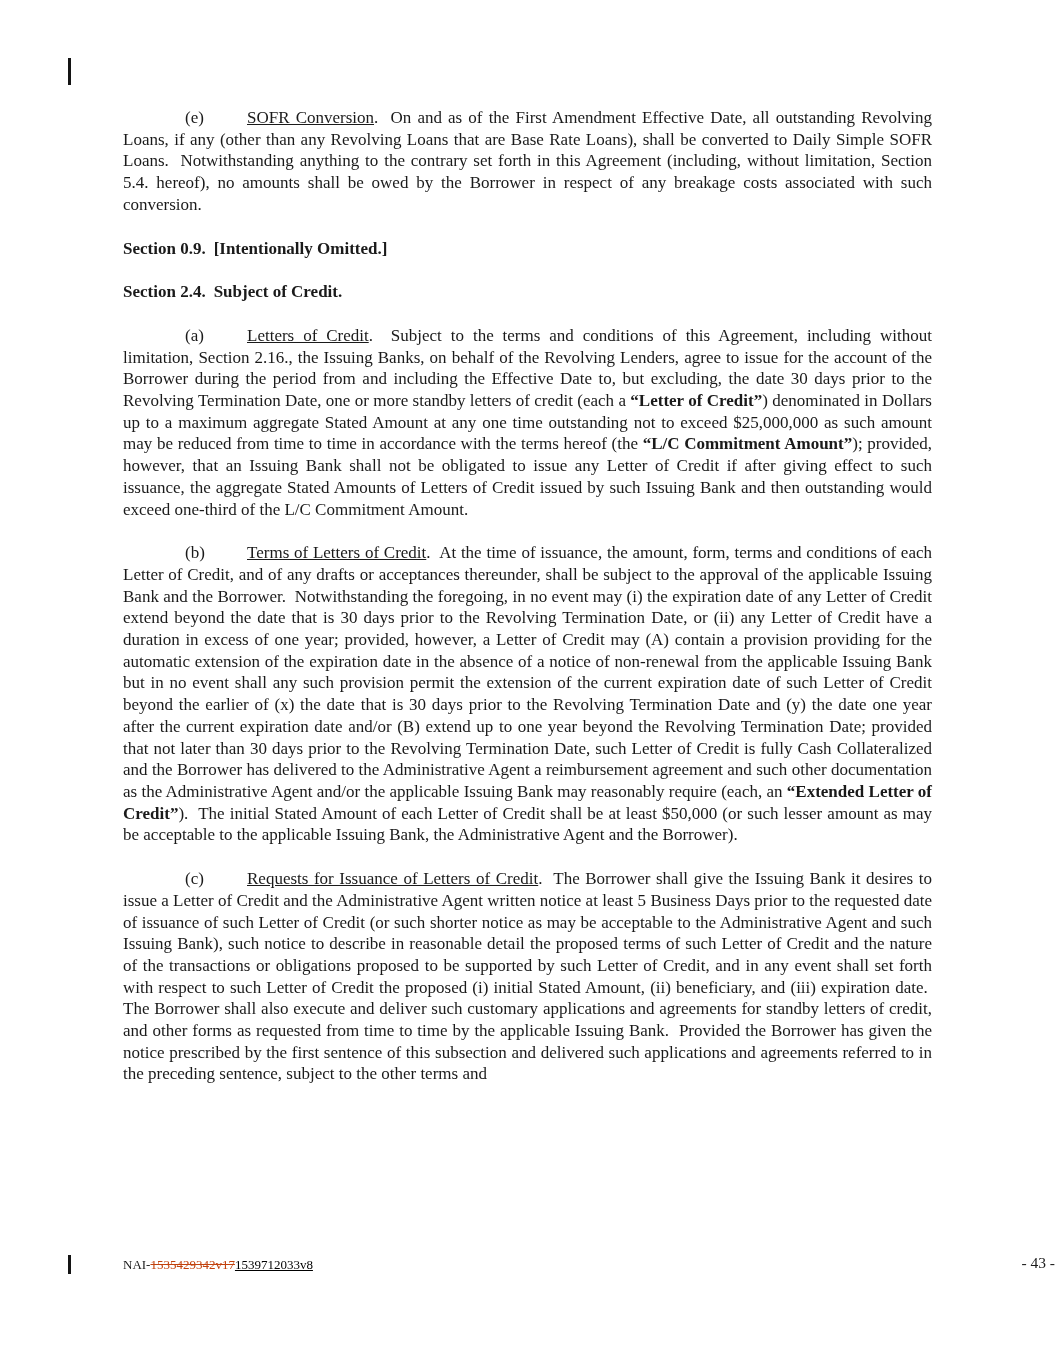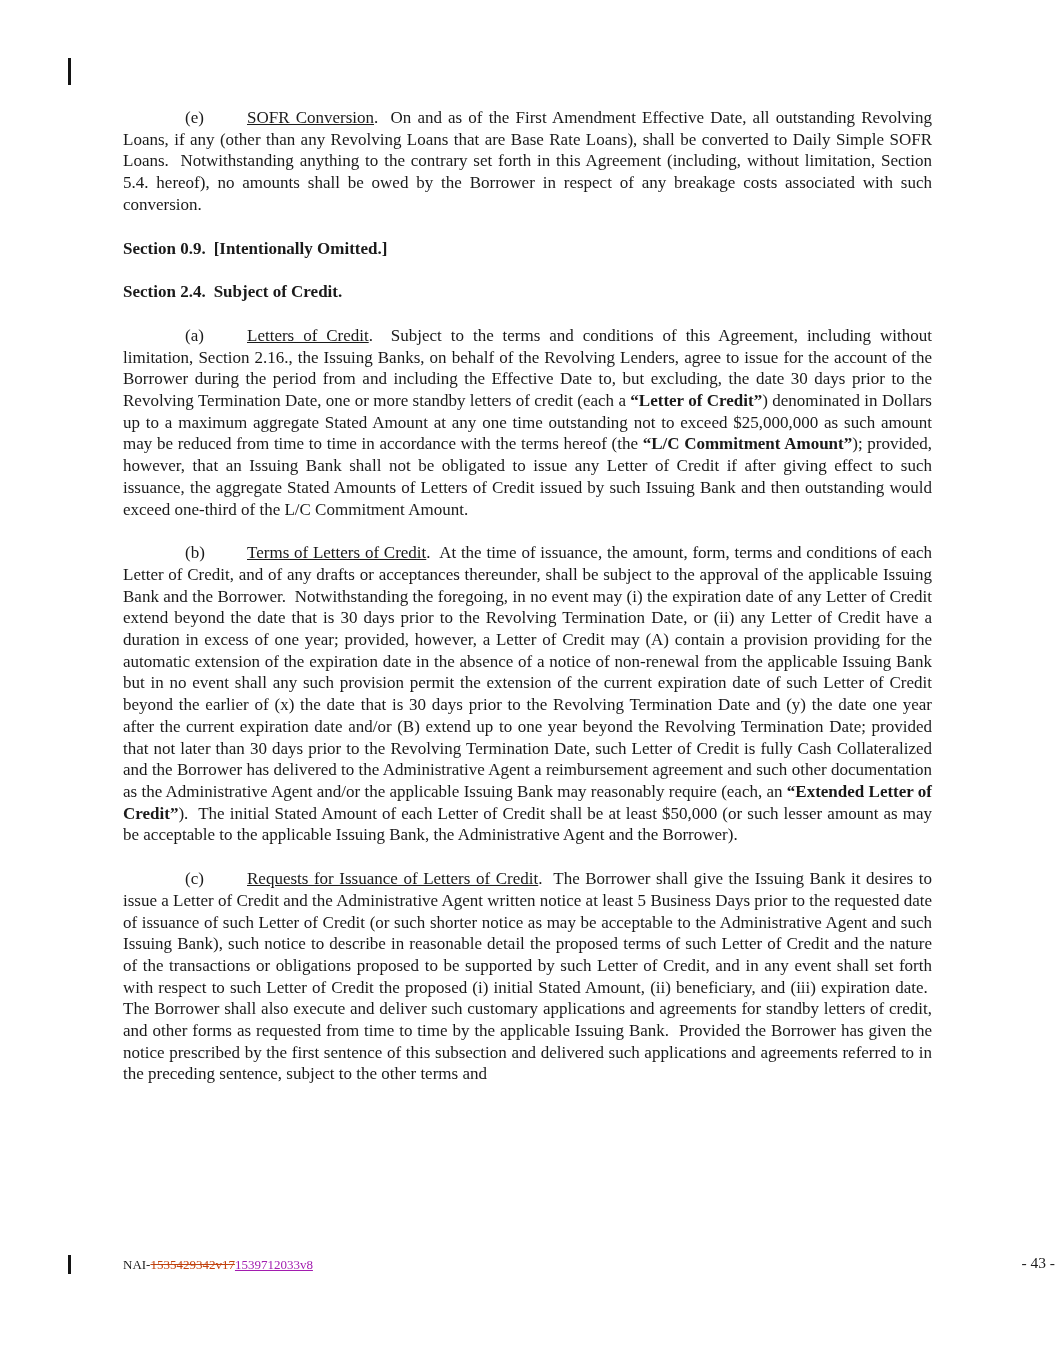--- a/index.html
+++ b/index.html
@@ -100,17 +100,17 @@
 
     <p class="para"><span class="para-label">(a)</span><span><span class="seg-u">Letters of Credit</span><span class="seg-p">.&nbsp; Subject to the terms and conditions of this Agreement, including without limitation, Section 2.16., the Issuing Banks, on behalf of the Revolving Lenders, agree to issue for the account of the Borrower during the period from and including the Effective Date to, but excluding, the date 30 days prior to the Revolving Termination Date, one or more standby letters of credit (each a </span><span class="seg-b">“Letter of Credit”</span><span class="seg-p">) denominated in Dollars up to a maximum aggregate Stated Amount at any one time outstanding not to exceed $25,000,000 as such amount may be reduced from time to time in accordance with the terms hereof (the </span><span class="seg-b">“L/C Commitment Amount”</span><span class="seg-p">); provided, however, that an Issuing Bank shall not be obligated to issue any Letter of Credit if after giving effect to such issuance, the aggregate Stated Amounts of Letters of Credit issued by such Issuing Bank and then outstanding would exceed one-third of the L/C Commitment Amount.</span></span></p>
 
     <p class="para"><span class="para-label">(b)</span><span><span class="seg-u">Terms of Letters of Credit</span><span class="seg-p">.&nbsp; At the time of issuance, the amount, form, terms and conditions of each Letter of Credit, and of any drafts or acceptances thereunder, shall be subject to the approval of the applicable Issuing Bank and the Borrower.&nbsp; Notwithstanding the foregoing, in no event may (i) the expiration date of any Letter of Credit extend beyond the date that is 30 days prior to the Revolving Termination Date, or (ii) any Letter of Credit have a duration in excess of one year; provided, however, a Letter of Credit may (A) contain a provision providing for the automatic extension of the expiration date in the absence of a notice of non-renewal from the applicable Issuing Bank but in no event shall any such provision permit the extension of the current expiration date of such Letter of Credit beyond the earlier of (x) the date that is 30 days prior to the Revolving Termination Date and (y) the date one year after the current expiration date and/or (B) extend up to one year beyond the Revolving Termination Date; provided that not later than 30 days prior to the Revolving Termination Date, such Letter of Credit is fully Cash Collateralized and the Borrower has delivered to the Administrative Agent a reimbursement agreement and such other documentation as the Administrative Agent and/or the applicable Issuing Bank may reasonably require (each, an </span><span class="seg-b">“Extended Letter of Credit”</span><span class="seg-p">).&nbsp; The initial Stated Amount of each Letter of Credit shall be at least $50,000 (or such lesser amount as may be acceptable to the applicable Issuing Bank, the Administrative Agent and the Borrower).</span></span></p>
 
     <p class="para"><span class="para-label">(c)</span><span><span class="seg-u">Requests for Issuance of Letters of Credit</span><span class="seg-p">.&nbsp; The Borrower shall give the Issuing Bank it desires to issue a Letter of Credit and the Administrative Agent written notice at least 5 Business Days prior to the requested date of issuance of such Letter of Credit (or such shorter notice as may be acceptable to the Administrative Agent and such Issuing Bank), such notice to describe in reasonable detail the proposed terms of such Letter of Credit and the nature of the transactions or obligations proposed to be supported by such Letter of Credit, and in any event shall set forth with respect to such Letter of Credit the proposed (i) initial Stated Amount, (ii) beneficiary, and (iii) expiration date.&nbsp; The Borrower shall also execute and deliver such customary applications and agreements for standby letters of credit, and other forms as requested from time to time by the applicable Issuing Bank.&nbsp; Provided the Borrower has given the notice prescribed by the first sentence of this subsection and delivered such applications and agreements referred to in the preceding sentence, subject to the other terms and</span></span></p>
 
   </div>
 
   <div class="footer-row">
-    <span class="footer-docid"><span>NAI-</span><span class="footer-deleted" style="color: #c2410c;">1535429342v17</span><span class="footer-inserted" style="color: #a21caf;">1539712033v8</span></span>
+    <span class="footer-docid"><span>NAI-</span><span class="footer-deleted" style="color: #c2410c;">1535429342v17</span><span class="footer-inserted" style="color: #000000;">1539712033v8</span></span>
     <span class="page-number">- 43 -</span>
   </div>
 
 </div>
 
 </body></html>

